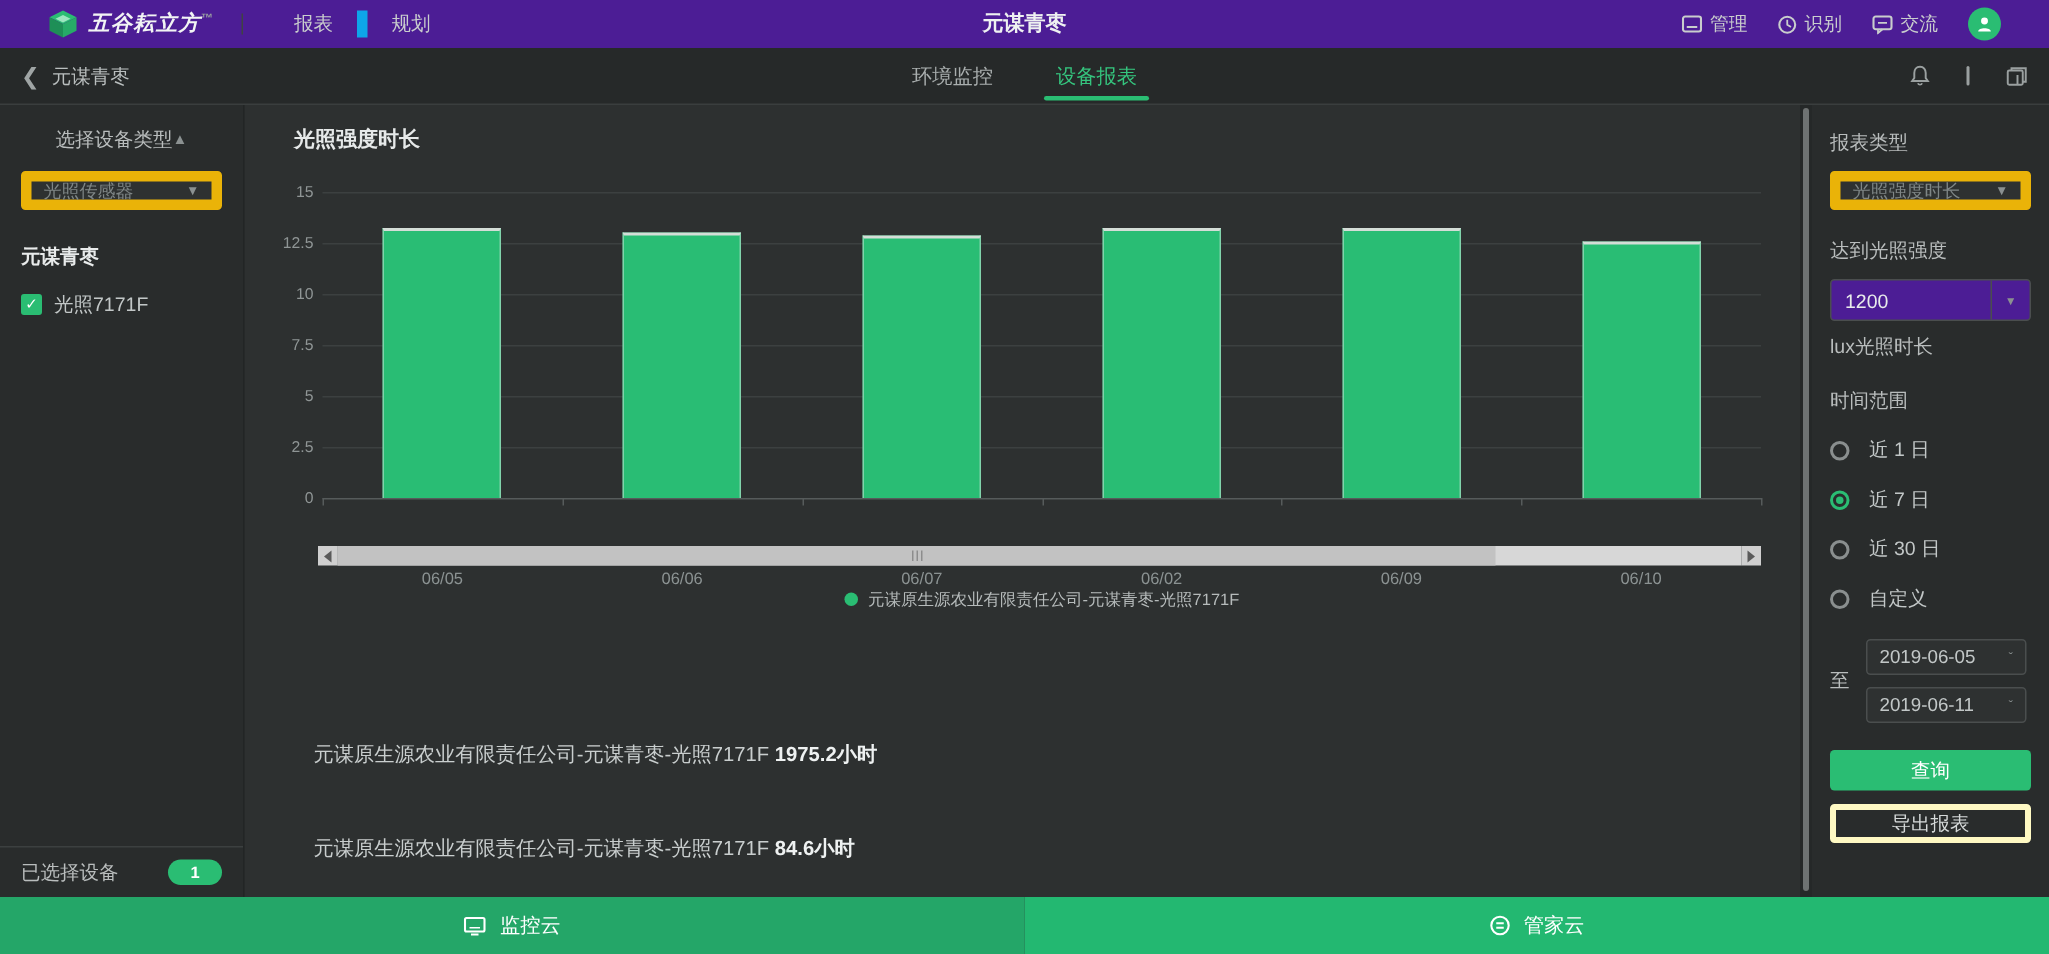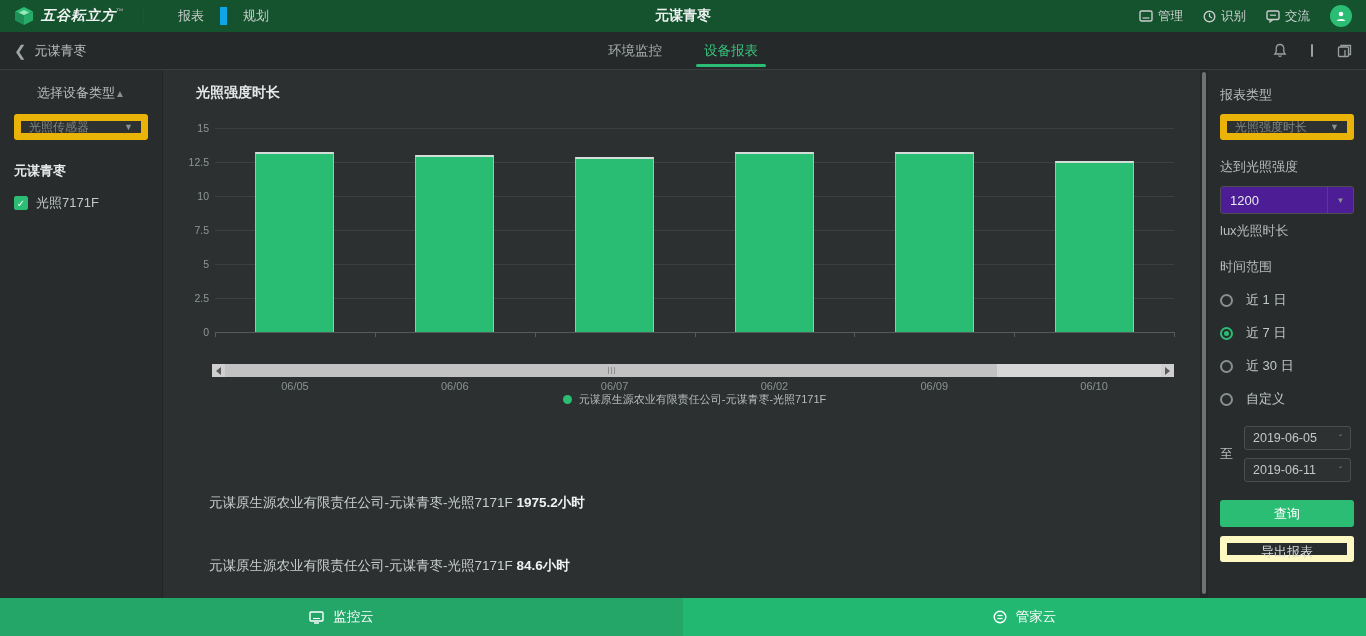--- a/index.html
+++ b/index.html
@@ -1,20 +1,20 @@
 <!DOCTYPE html>
 <html><head>
 <meta charset="utf-8">
 <style>
   * { margin:0; padding:0; box-sizing:border-box; }
   html,body { width:1366px; height:636px; overflow:hidden; }
   body { background:#2d3030; font-family:"Liberation Sans","DejaVu Sans",sans-serif; color:#c9cdcd; }
 
   
-  .topbar { height:32px; background:#14532d; display:flex; align-items:center; padding:0 14px; position:relative; }
+  .topbar { height:32px; background:#4c1d95; display:flex; align-items:center; padding:0 32px; position:relative; }
   .logo-wrap { display:flex; align-items:center; gap:7px; }
   .logo-text { color:#f2f4f4; font-weight:bold; font-size:14px; font-style:italic; letter-spacing:1px; }
   .logo-tm { font-size:8px; color:#9aa0a0; vertical-align:super; font-style:normal; }
   .top-div { width:1px; height:14px; background:#3f4343; margin:0 18px; }
   .nav { display:flex; align-items:center; }
   .nav-item { font-size:13px; color:#c9cdcd; padding:0 16px; cursor:pointer; position:relative; }
   .nav-item + .nav-item { border-left:7px solid #0ea5e9; }
   .top-title { position:absolute; left:50%; transform:translateX(-50%); color:#eef1f1; font-size:14px; font-weight:bold; }
   .top-right { margin-left:auto; display:flex; align-items:center; gap:20px; }
   .top-action { display:flex; align-items:center; gap:5px; font-size:12.5px; color:#c9cdcd; cursor:pointer; }
@@ -99,21 +99,21 @@
   .radio.on { border-color:#2abd73; }
   .radio.on::after { content:""; position:absolute; left:2px; top:2px; width:5px; height:5px; border-radius:50%; background:#2abd73; }
   .radio-label { font-size:13px; color:#c2c7c7; }
   .dates { position:relative; margin-top:18px; padding-left:24px; }
   .zhi { position:absolute; left:0; top:50%; transform:translateY(-50%); font-size:13px; color:#b9bdbd; }
   .date-select { width:107px; height:24px; border:1px solid #4a4e4e; border-radius:3px; background:#2e3131; display:flex; align-items:center; justify-content:space-between; padding:0 8px; cursor:pointer; }
   .date-select + .date-select { margin-top:8px; }
   .date-select .val { font-size:12.5px; color:#c2c7c7; }
   .date-select .arr { font-size:9px; color:#8b9191; }
   .btn-query { margin-top:18px; width:134px; height:27px; background:#2abd73; border:none; border-radius:3px; color:#fff; font-size:13px; cursor:pointer; font-family:inherit; }
-  .btn-export { margin-top:9px; width:134px; height:26px; background:transparent; border:7px solid #fef9c3; border-radius:3px; color:#d5d9d9; font-size:13px; cursor:pointer; font-family:inherit; }
+  .btn-export { margin-top:9px; width:134px; height:26px; background:transparent; border:4px solid #fef9c3; border-radius:3px; color:#d5d9d9; font-size:13px; cursor:pointer; font-family:inherit; }
 
   
   .bottombar { height:38px; display:flex; }
   .bb-item { flex:1; display:flex; align-items:center; justify-content:center; gap:9px; color:#fff; font-size:13.5px; cursor:pointer; }
   .bb-item.dark { background:#24a668; }
   .bb-item.light { background:#23b871; }
 
   svg { display:block; }
 </style>
 </head>
@@ -199,20 +199,24 @@
     </div>
     <div class="select">
       <span class="val">光照传感器</span>
       <span class="arr">▼</span>
     </div>
     <div class="group-title">元谋青枣</div>
     <div class="device-row">
       <span class="cb on">✓</span>
       <span class="device-label">光照7171F</span>
     </div>
+    <div class="lsb-bottom">
+      <span class="lab">已选择设备</span>
+      <span class="badge">1</span>
+    </div>
   </div>
 
   <div class="main">
     <div class="chart-title">光照强度时长</div>
 
     <div class="plot">
       <div class="axis"></div>
     <div class="ytick" style="top: 198px;">0</div>
         <div class="gridline" style="top: 169.5px;"></div>
         <div class="ytick" style="top: 164px;">2.5</div>

